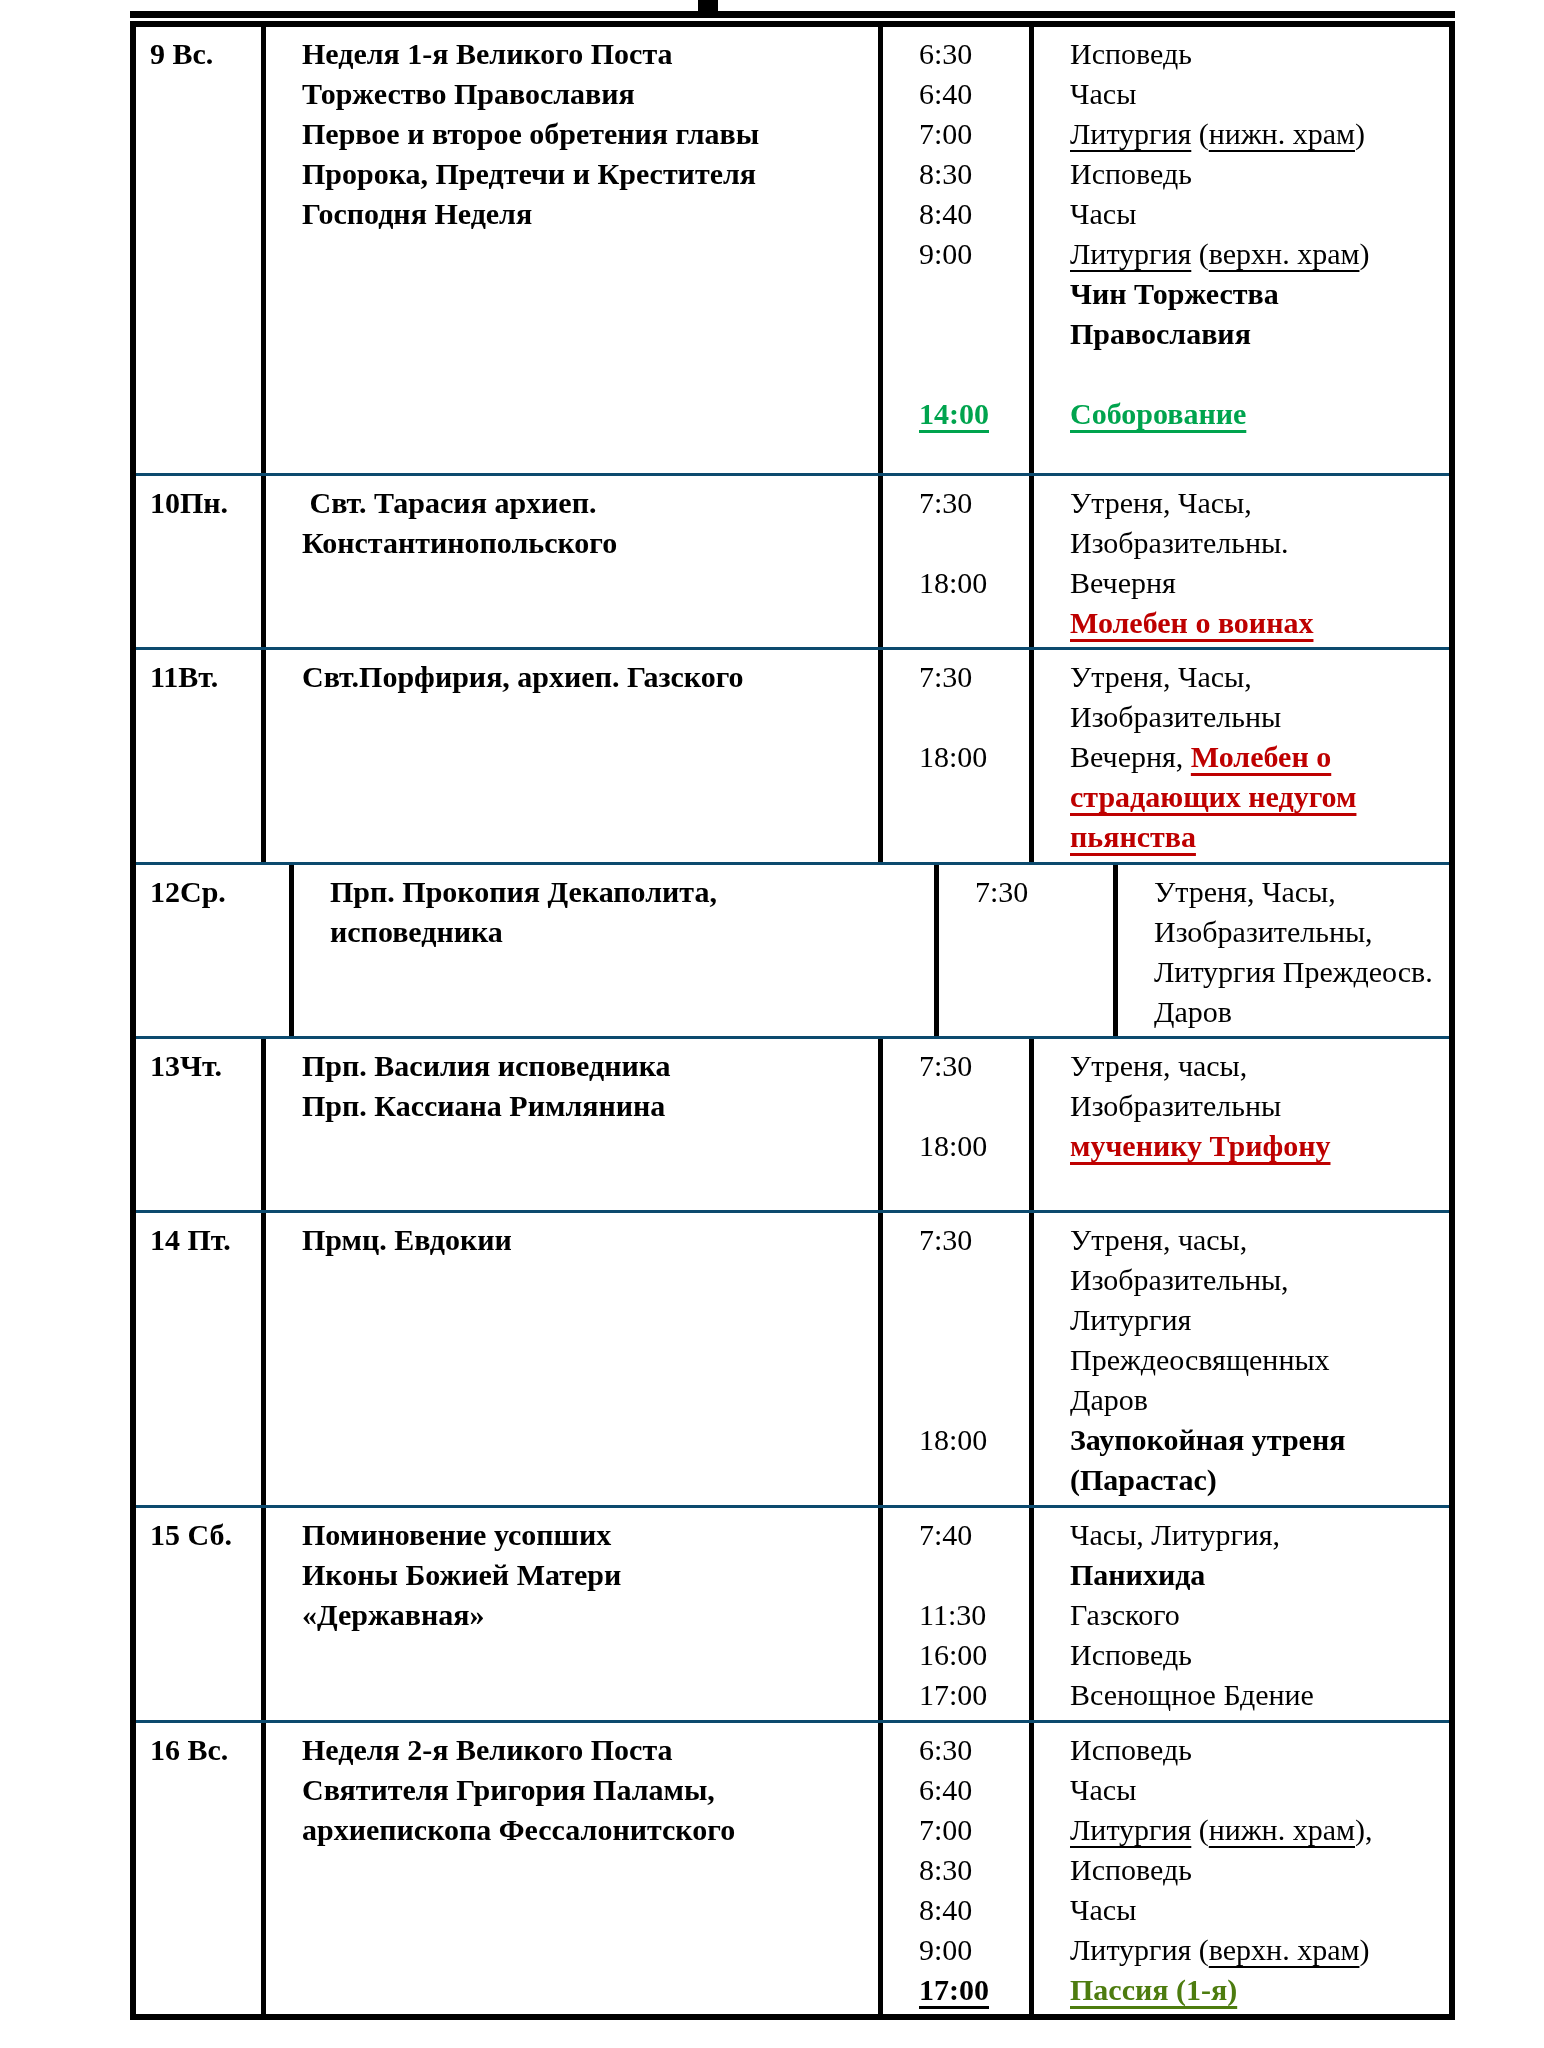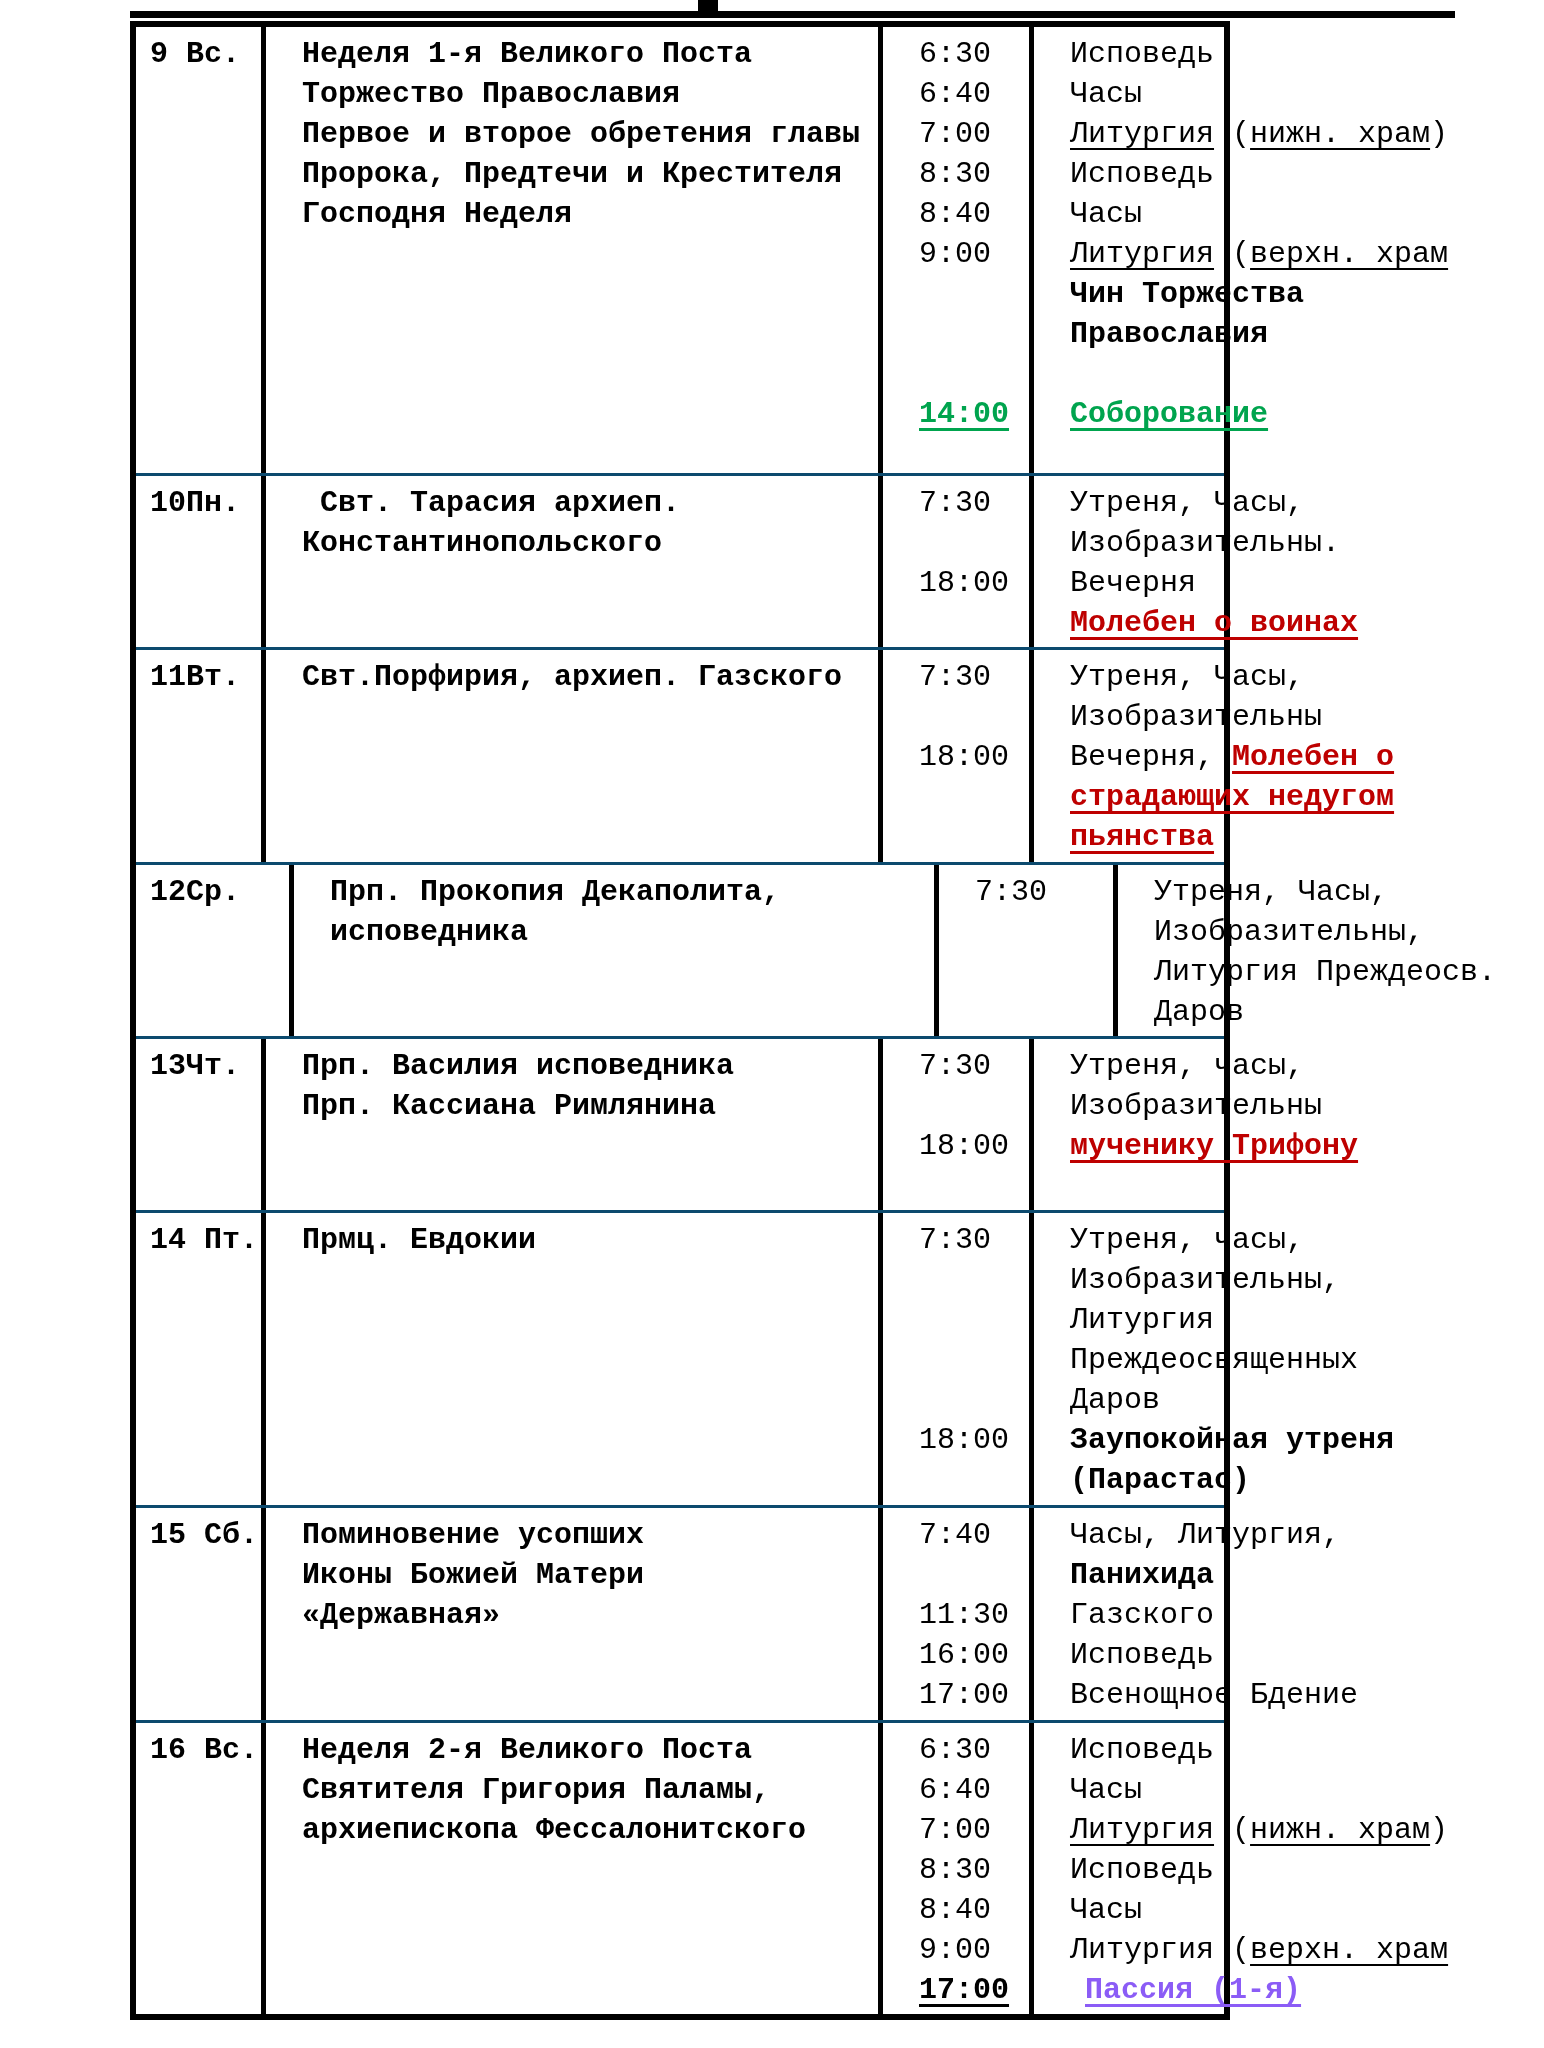--- a/index.html
+++ b/index.html
@@ -4,36 +4,36 @@
 <style>
   html,body{margin:0;padding:0;}
   body{
     width:1544px;height:2048px;background:#ffffff;position:relative;
     font-family:"Liberation Serif","DejaVu Serif",serif;color:#000;
     overflow:hidden;
   }
   .artifact{position:absolute;left:698px;top:0;width:20px;height:12px;background:#000;}
   .topband{position:absolute;left:130px;top:11px;width:1325px;height:7px;background:#000;}
   .table{
-    position:absolute;left:130px;top:21px;width:1100px;
-    border:6px solid #000;box-sizing:border-box;background:#fff;font-family:Liberation Mono, monospace;
+    position:absolute;left:130px;top:21px;width:1325px;
+    border:6px solid #000;box-sizing:border-box;background:#fff;
   }
   .row{display:grid;grid-template-columns:125px 617px 151px 420px;}
   .row + .row{border-top:3px solid #0c4a6e;}
   .cell{box-sizing:border-box;padding:7px 8px 4px 14px;overflow:hidden;}
   .cell + .cell{border-left:5px solid #000;padding-left:36px;}
   .line{height:40px;line-height:40px;font-size:30px;white-space:pre;}
   .day-cell{font-weight:bold;font-size:30px;line-height:40px;white-space:pre;}
   .feast-cell .line{font-weight:bold;}
   .b{font-weight:bold;}
   .u{text-decoration:underline;text-underline-offset:6px;text-decoration-thickness:2px;}
   .b.u{text-decoration-thickness:3px;}
   .red{color:#BE0000;}
   .green{color:#00A44E;}
-  .blue{color:#8b5cf6;margin-left:15px;}
+  .blue{color:#4d7c0f;}
   
   .row:nth-child(1){min-height:446px;}
   .row:nth-child(2){min-height:168px;}
   .row:nth-child(3){min-height:212px;}
   .row:nth-child(4){min-height:158px;gap:28px;}
   .row:nth-child(5){min-height:170px;}
   .row:nth-child(6){min-height:292px;}
   .row:nth-child(7){min-height:212px;}
   .row:nth-child(8){min-height:290px;}
 </style>

